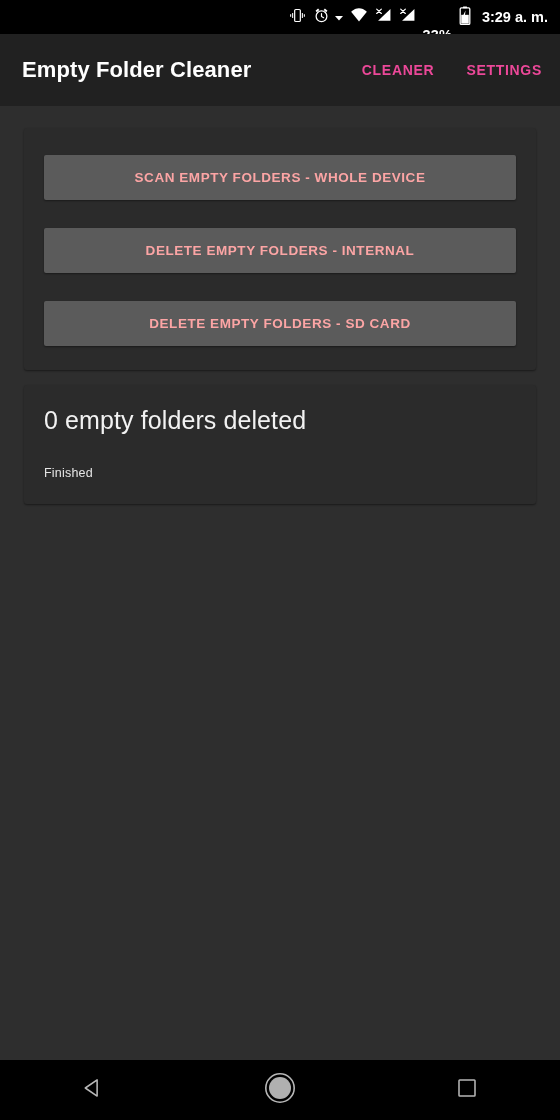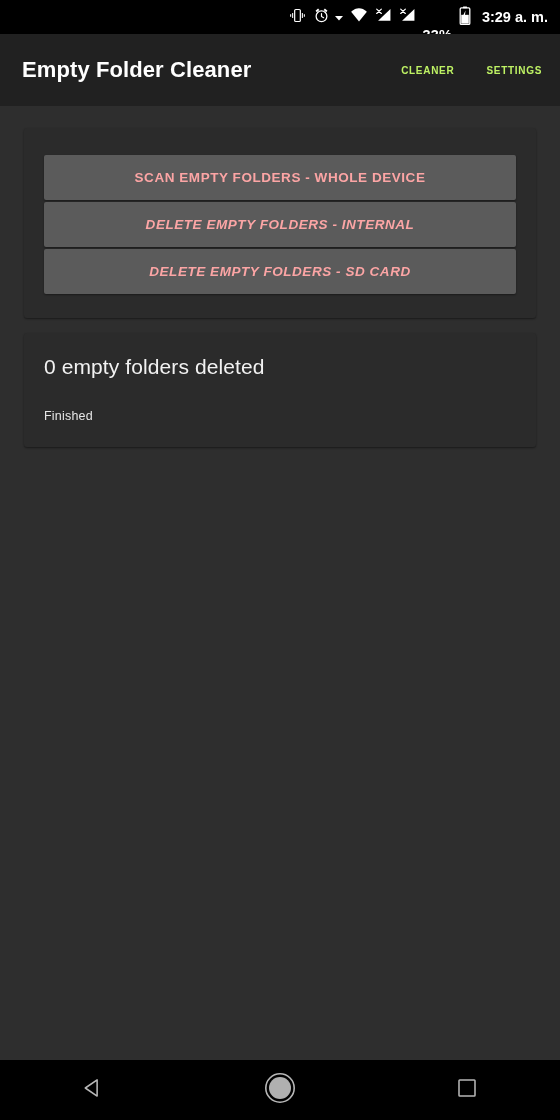--- a/index.html
+++ b/index.html
@@ -69,24 +69,24 @@
     letter-spacing: 0.1px;
     flex: 1;
     white-space: nowrap;
   }
   .app-actions {
     display: flex;
     align-items: center;
     gap: 32px;
   }
   .action-item {
-    font-size: 10px;
+    font-size: 14px;
     font-weight: 700;
     letter-spacing: 0.7px;
-    color: #bef264;
+    color: #ec4899;
     white-space: nowrap;
     cursor: pointer;
   }
 
   
   .content {
     position: absolute;
     top: 106px; left: 0;
     width: 560px;
     bottom: 60px;
@@ -116,28 +116,28 @@
     font-size: 13.5px;
     font-weight: 700;
     letter-spacing: 0.55px;
     text-align: center;
     line-height: 45px;
     cursor: pointer;
     box-shadow: 0 1px 2px rgba(0,0,0,0.4);
     white-space: nowrap;
     overflow: hidden;
   }
-  .btn + .btn { margin-top: 2px; font-style: italic; }
+  .btn + .btn { margin-top: 28px; }
 
   .status-card {
     margin-top: 15px;
     padding: 22px 20px 24px 20px;
   }
   .status-title {
-    font-size: 21px;
+    font-size: 25px;
     font-weight: 400;
     color: #f2f2f2;
     letter-spacing: 0.1px;
     line-height: 1.1;
   }
   .status-sub {
     margin-top: 31px;
     font-size: 12.5px;
     font-weight: 400;
     color: #e6e6e6;

